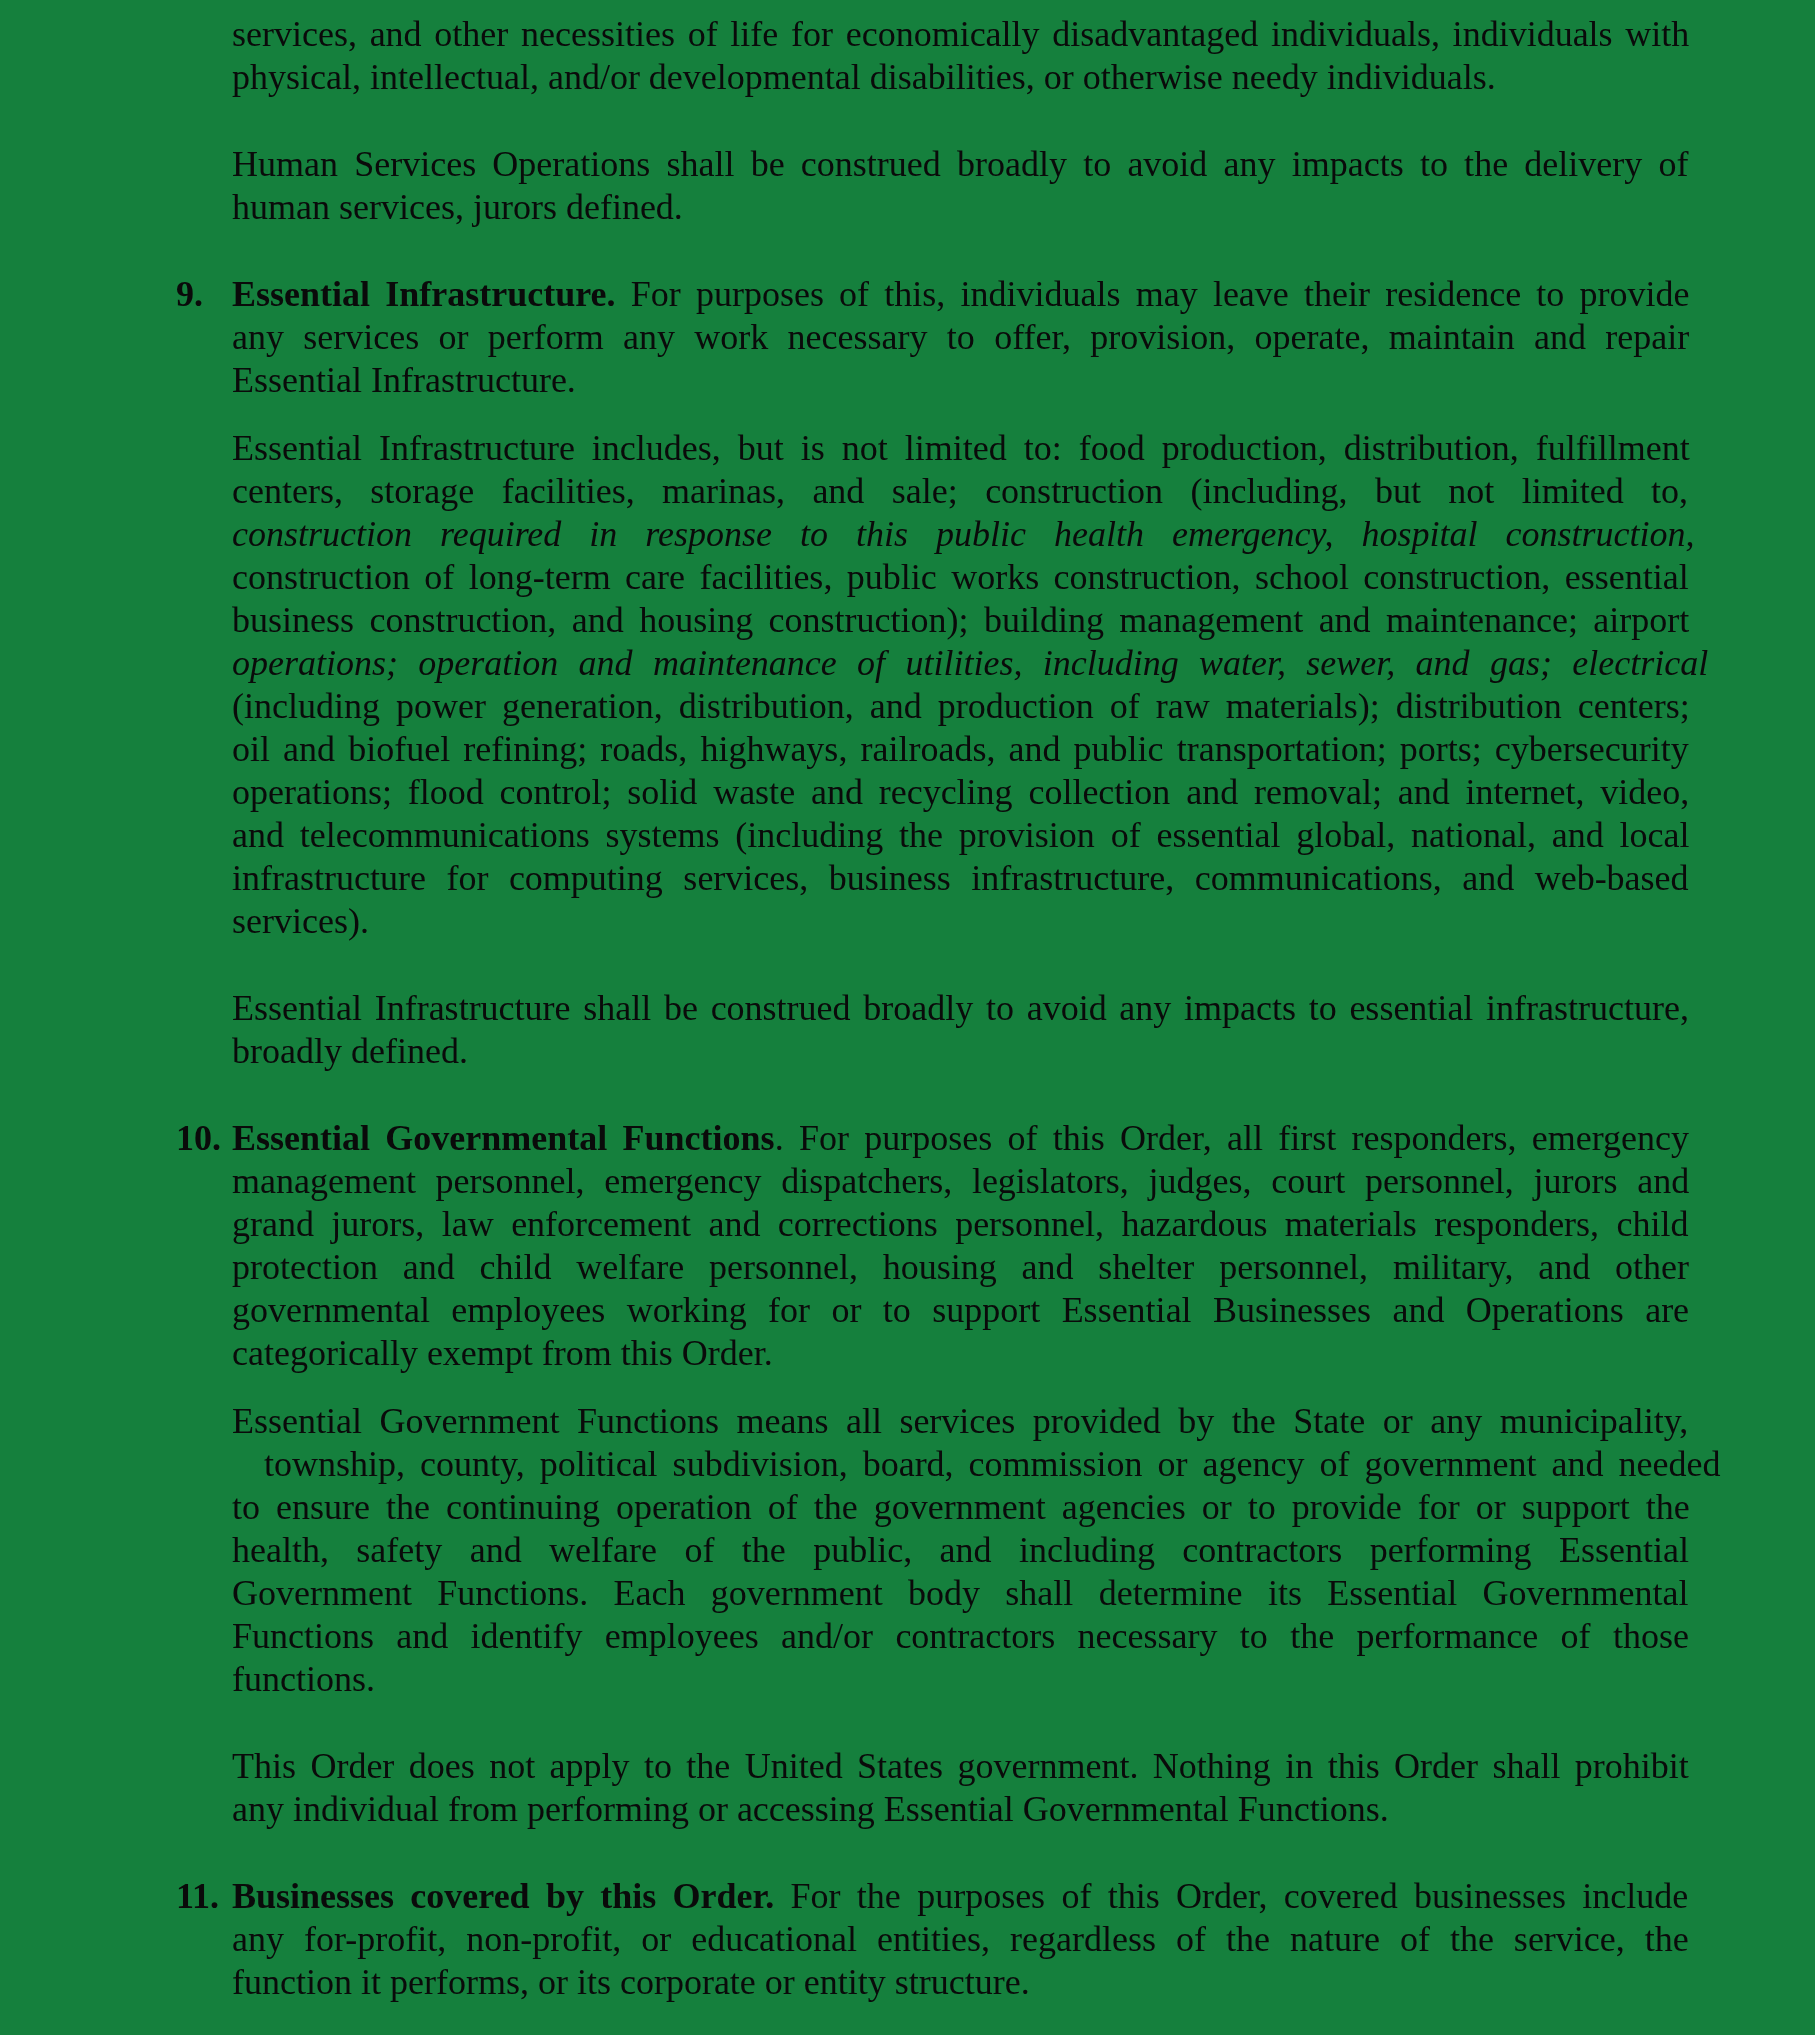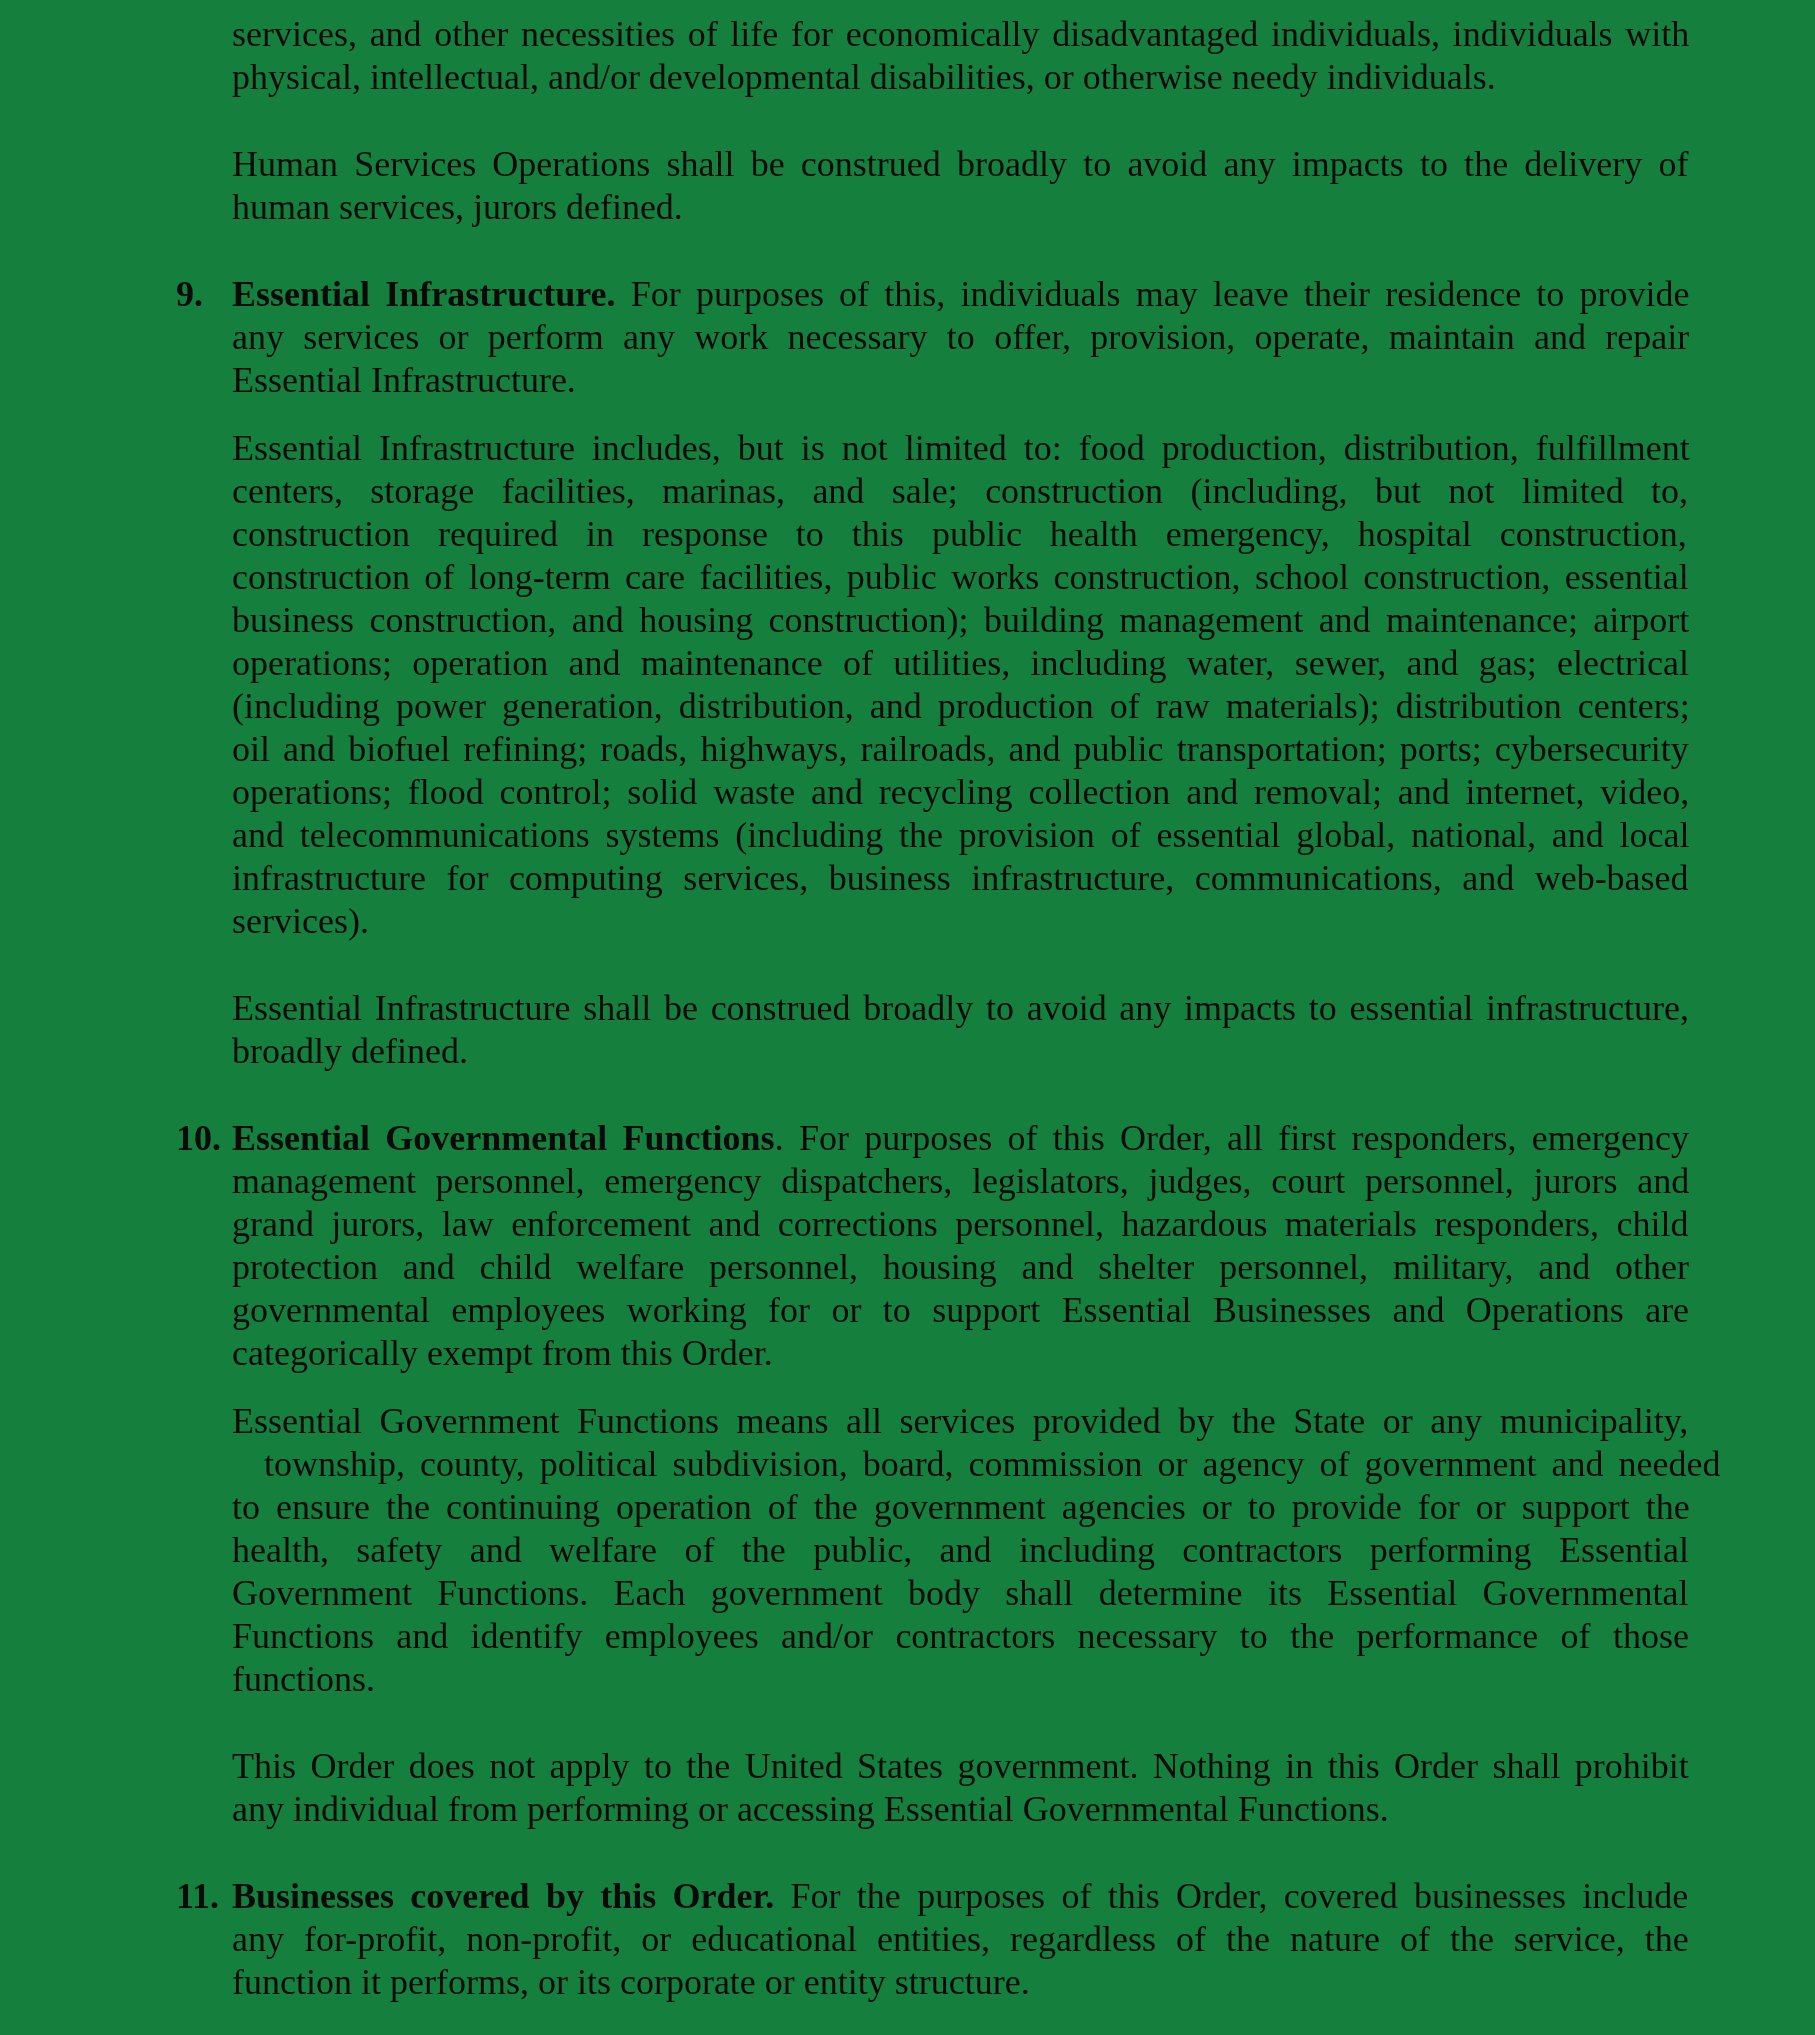--- a/index.html
+++ b/index.html
@@ -76,24 +76,24 @@
       </div>
       <div class="para gap-large">
         <span class="item-number">9.</span>
         <span class="line" style="text-align: left; text-align-last: left; word-spacing: 6.2px;"><span class="heading">Essential Infrastructure.</span><span style="white-space: pre;"> For purposes of this, individuals may leave their residence to provide</span></span>
         <span class="line" style="text-align: left; text-align-last: left; word-spacing: 10.3px;">any services or perform any work necessary to offer, provision, operate, maintain and repair</span>
         <span class="line last">Essential Infrastructure.</span>
       </div>
       <div class="para gap-small">
         <span class="line" style="text-align: left; text-align-last: left; word-spacing: 8px;">Essential Infrastructure includes, but is not limited to: food production, distribution, fulfillment</span>
         <span class="line" style="text-align: left; text-align-last: left; word-spacing: 18.4px;">centers, storage facilities, marinas, and sale; construction (including, but not limited to,</span>
-        <span class="line" style="text-align: right; text-align-last: left; word-spacing: 19px;">construction required in response to this public health emergency, hospital construction,</span>
+        <span class="line" style="text-align: right; text-align-last: left; word-spacing: 19px; font-style: italic;">construction required in response to this public health emergency, hospital construction,</span>
         <span class="line" style="text-align: left; text-align-last: left; word-spacing: 5.4px;">construction of long-term care facilities, public works construction, school construction, essential</span>
         <span class="line" style="text-align: left; text-align-last: left; word-spacing: 6.4px;">business construction, and housing construction); building management and maintenance; airport</span>
-        <span class="line" style="text-align: left; text-align-last: left; word-spacing: 11.3px;">operations; operation and maintenance of utilities, including water, sewer, and gas; electrical</span>
+        <span class="line" style="text-align: left; text-align-last: left; word-spacing: 11.3px; font-style: italic;">operations; operation and maintenance of utilities, including water, sewer, and gas; electrical</span>
         <span class="line" style="text-align: left; text-align-last: left; word-spacing: 7px;">(including power generation, distribution, and production of raw materials); distribution centers;</span>
         <span class="line" style="text-align: left; text-align-last: left; word-spacing: 4.1px;">oil and biofuel refining; roads, highways, railroads, and public transportation; ports; cybersecurity</span>
         <span class="line" style="text-align: left; text-align-last: left; word-spacing: 6.8px;">operations; flood control; solid waste and recycling collection and removal; and internet, video,</span>
         <span class="line" style="text-align: left; text-align-last: left; word-spacing: 6.8px;">and telecommunications systems (including the provision of essential global, national, and local</span>
         <span class="line" style="text-align: left; text-align-last: left; word-spacing: 11.5px;">infrastructure for computing services, business infrastructure, communications, and web-based</span>
         <span class="line last">services).</span>
       </div>
       <div class="para gap-large">
         <span class="line" style="text-align: left; text-align-last: left; word-spacing: 3.7px;">Essential Infrastructure shall be construed broadly to avoid any impacts to essential infrastructure,</span>
         <span class="line last">broadly defined.</span>

